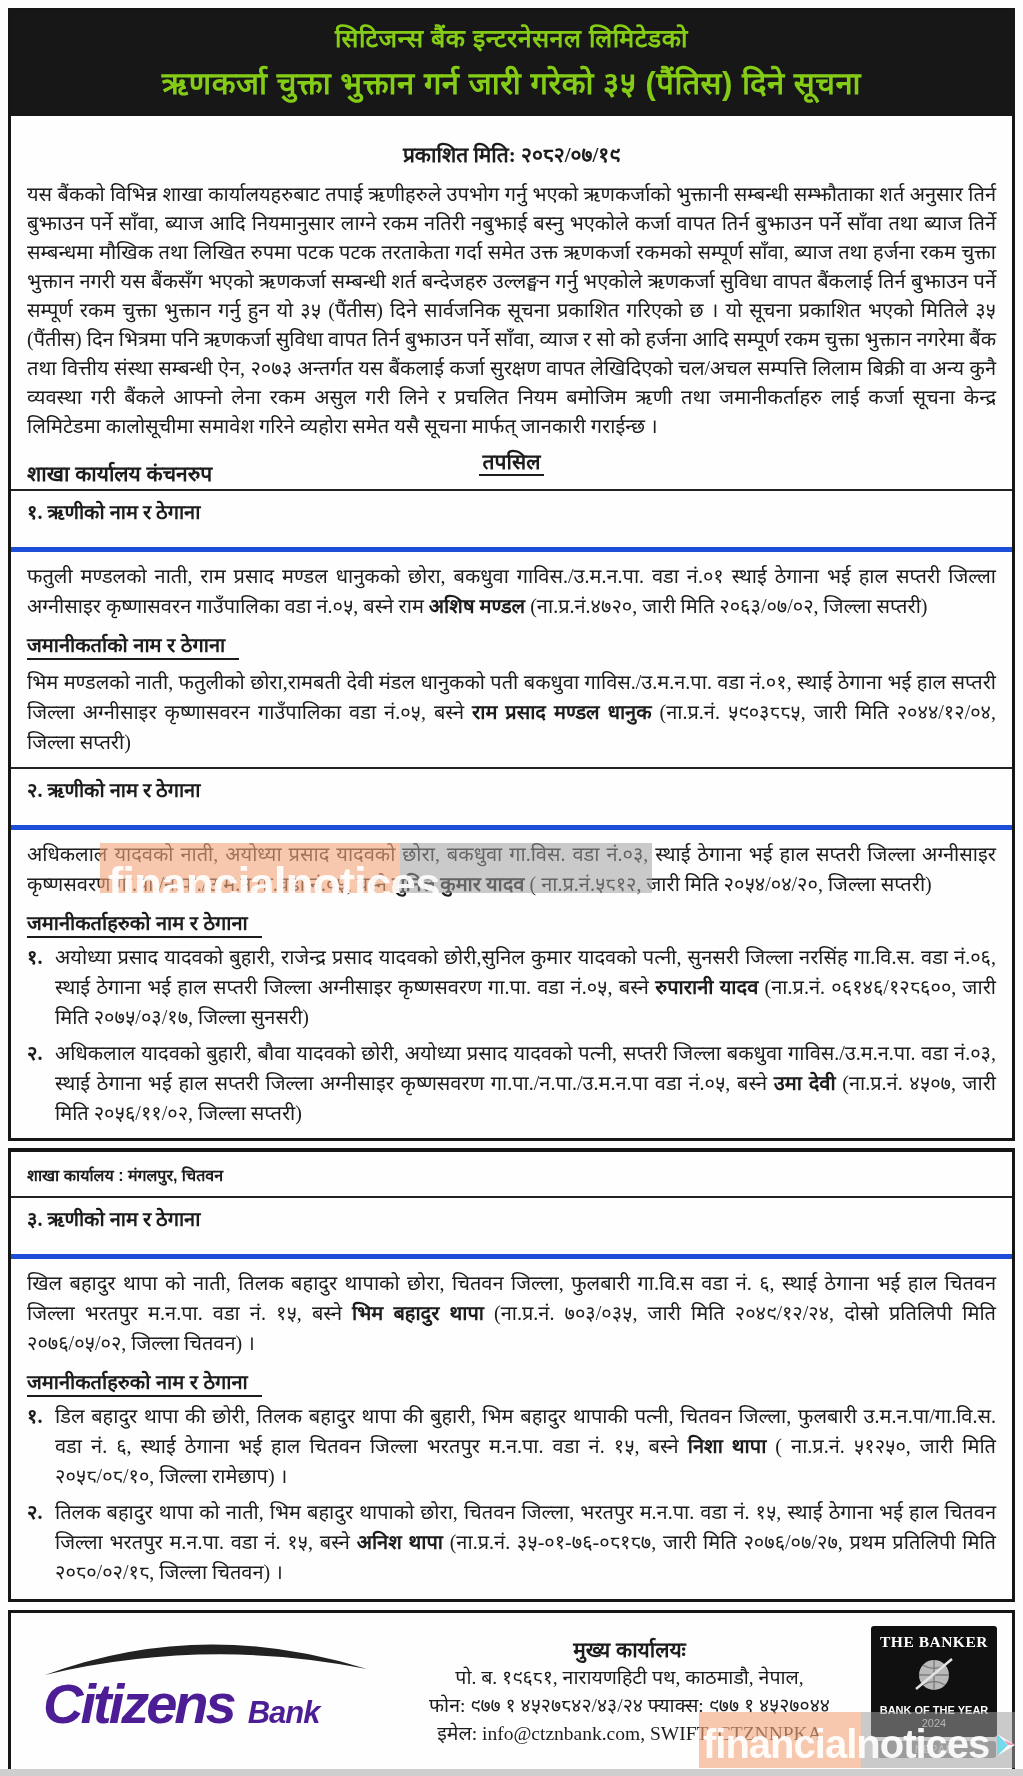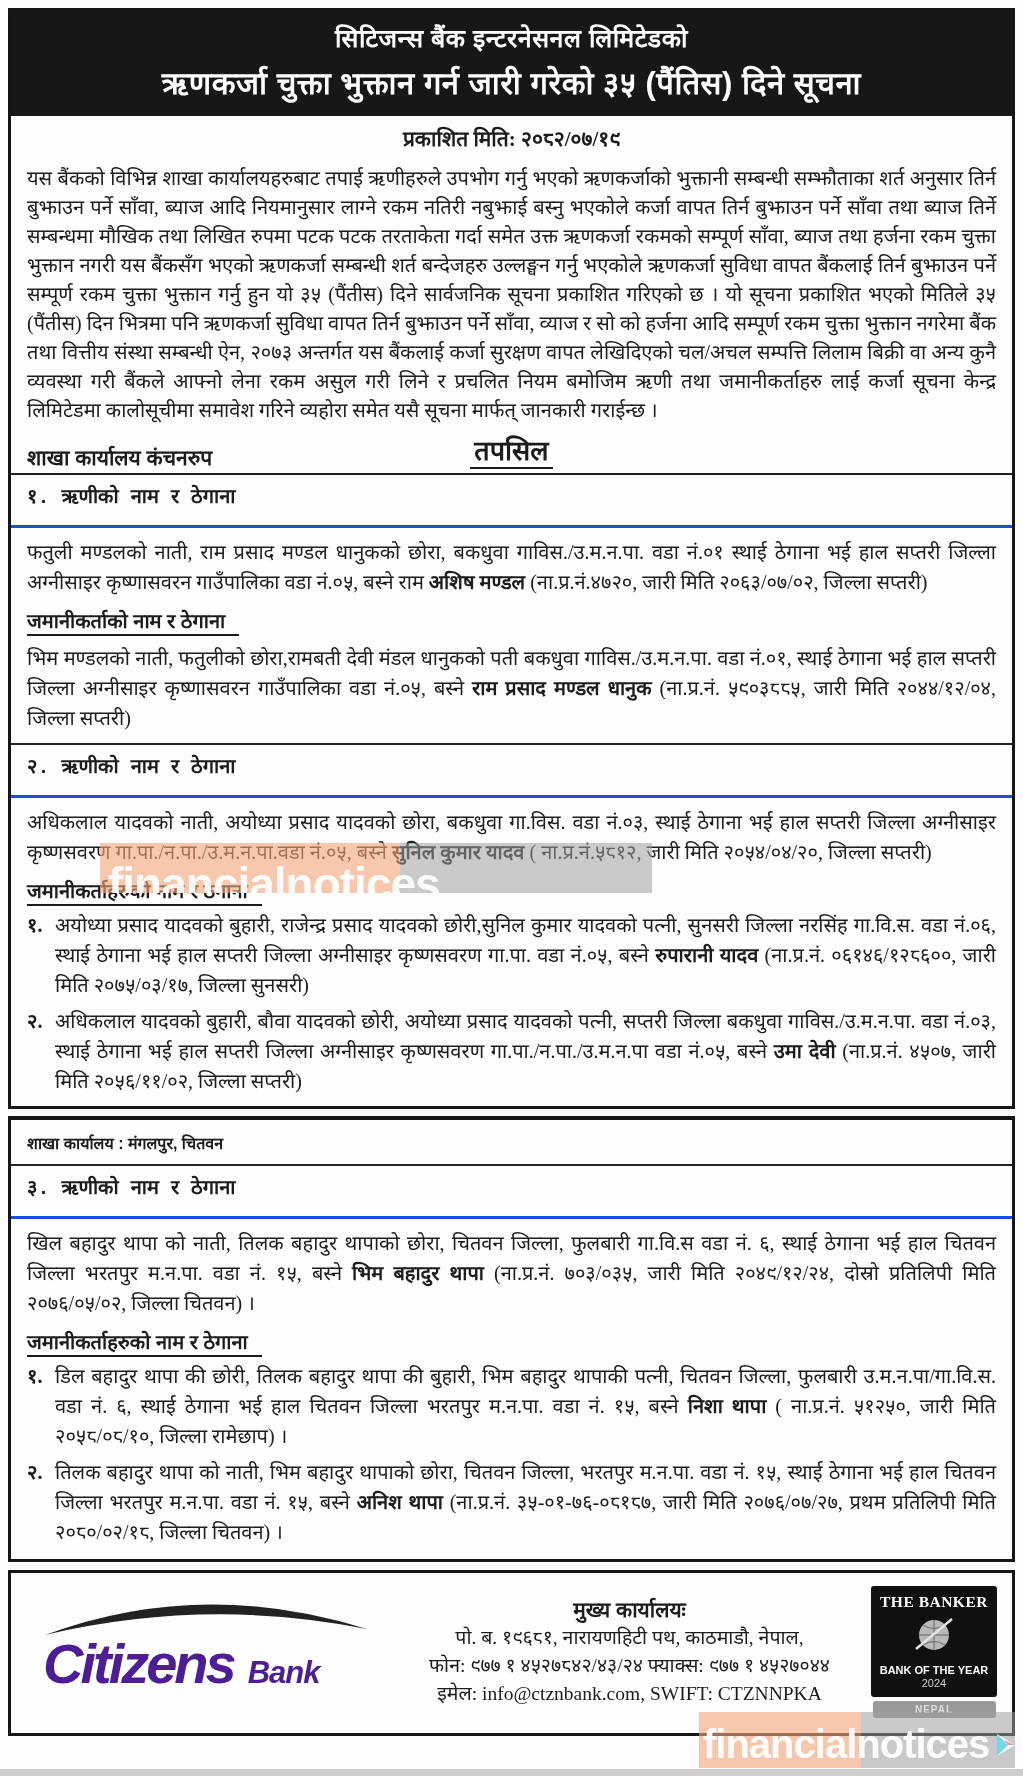--- a/index.html
+++ b/index.html
@@ -15,53 +15,53 @@
   .box{
     margin:0 8px;
     border:3px solid #161616;
     background:#fefefe;
     box-sizing:border-box;
   }
   .box-a{margin-top:8px;}
   .box-b{margin-top:7px;border-top-width:4px;}
   .box-c{margin-top:8px;}
   .titlebar{
-    background:#171717;color:#ffffff;text-align:center;
+    background:#171717;color:#84cc16;text-align:center;
     padding:9px 10px 13px 10px;
     font-family:"Liberation Sans","DejaVu Sans",sans-serif;
   }
   .titlebar .l1{font-size:25px;font-weight:bold;letter-spacing:.5px;}
   .titlebar .l2{font-size:31px;font-weight:bold;margin-top:7px;letter-spacing:.5px;}
   .pubdate{
     text-align:center;font-weight:bold;font-size:21px;
-    padding:8px 0 4px 0;
+    padding:24px 0 4px 0;
     font-family:"Liberation Serif","DejaVu Serif",serif;
   }
   .intro{
     margin:8px 16px 4px 16px;
     font-size:20px;line-height:29px;text-align:justify;
   }
   .schedule-row{
     position:relative;height:44px;margin:2px 16px 0 16px;
     font-family:"Liberation Sans","DejaVu Sans",sans-serif;
   }
   .branch-name{
     position:absolute;left:0;bottom:2px;
     font-weight:bold;font-size:21px;
   }
   .schedule-label{
     position:absolute;left:0;right:0;top:2px;text-align:center;
-    font-weight:bold;font-size:27px;
+    font-weight:bold;font-size:21px;
   }
   .schedule-label span{border-bottom:2px solid #1c1c1c;padding:0 4px 1px 4px;}
   .sec-heading{
-    border-top:2px solid #222;border-bottom:3px solid #1d4ed8;
-    font-family:Liberation Mono, monospace;
+    border-top:2px solid #222;border-bottom:5px solid #1d4ed8;
+    font-family:Liberation Serif, serif;
     font-weight:bold;font-size:20px;
-    padding:7px 16px 16px 16px;
+    padding:7px 16px 22px 16px;
   }
   .sec-heading.no-top{border-top:none;}
   .para{
     margin:9px 16px 6px 16px;
     font-size:20px;line-height:30px;text-align:justify;
   }
   .para .b, .num-text .b{font-weight:bold;}
   .sub-heading{
     margin:10px 16px 2px 16px;
     font-family:"Liberation Sans","DejaVu Sans",sans-serif;

